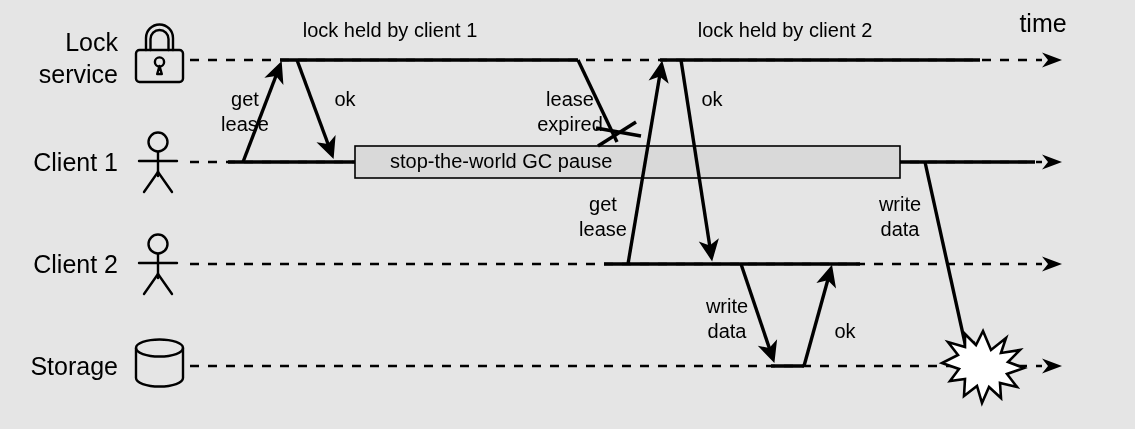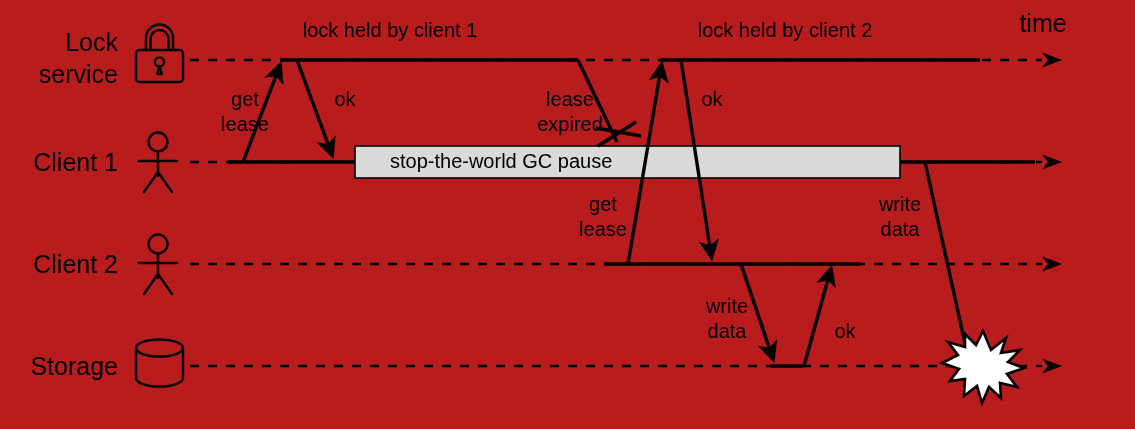--- a/index.html
+++ b/index.html
@@ -4,21 +4,21 @@
 <style>
   html, body {
     margin: 0;
     padding: 0;
     background: #ffffff;
   }
   #canvas-wrap {
     position: relative;
     width: 1135px;
     height: 429px;
-    background: #b91c1c;
+    background: #e5e5e5;
     overflow: hidden;
     font-family: "Liberation Sans", sans-serif;
   }
   svg#diagram {
     position: absolute;
     top: 0;
     left: 0;
     width: 1135px;
     height: 429px;
     display: block;

